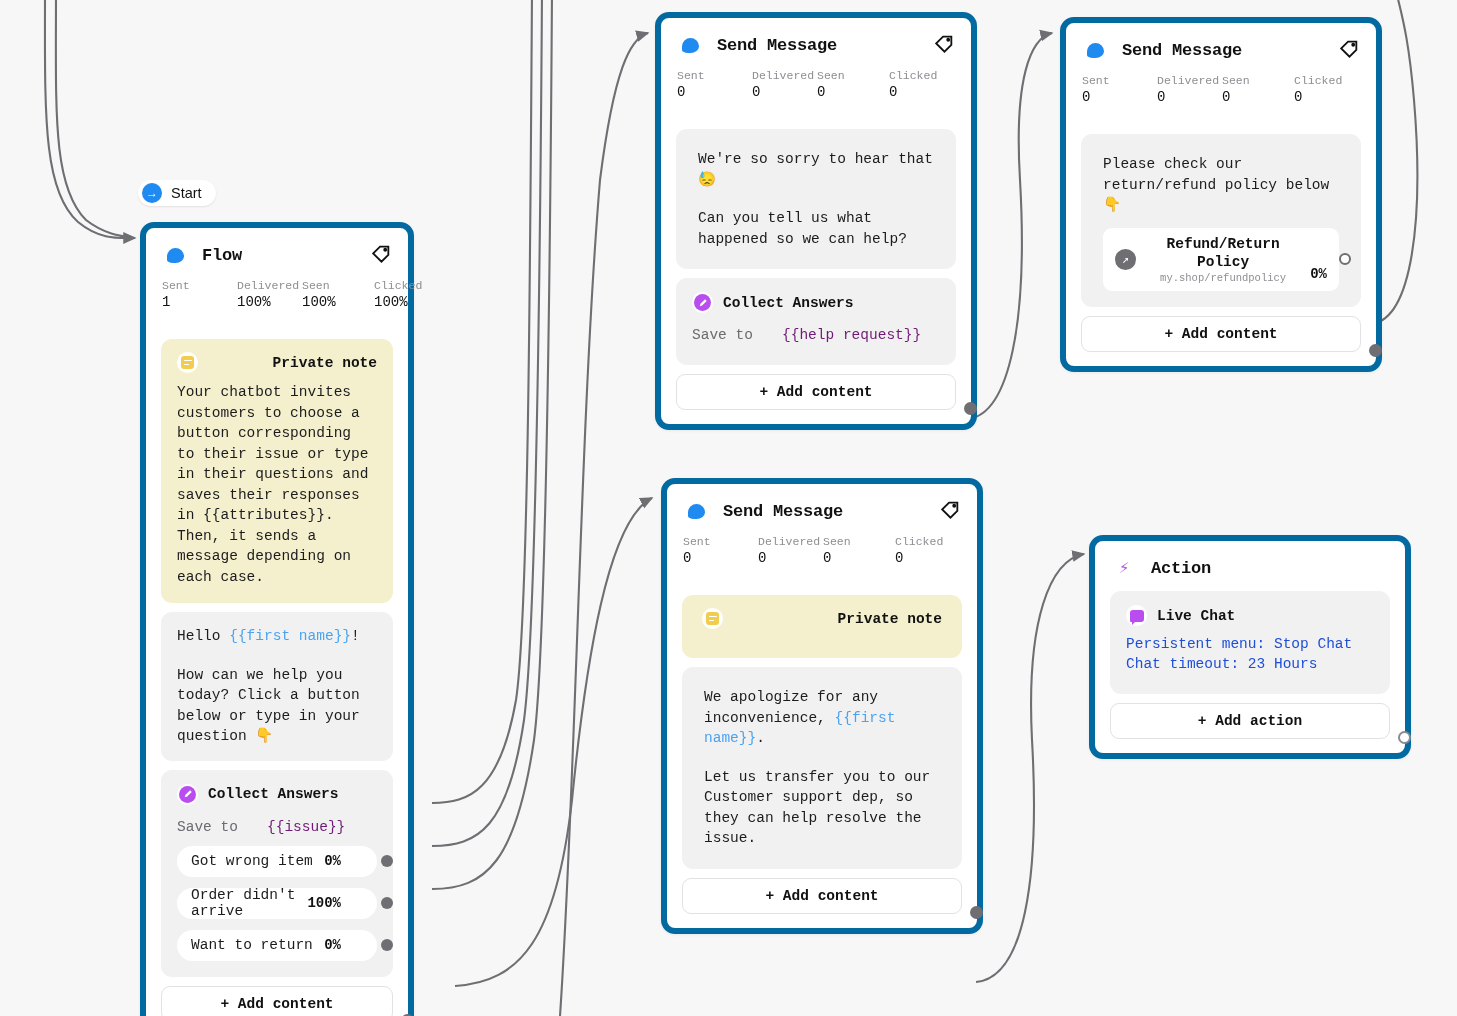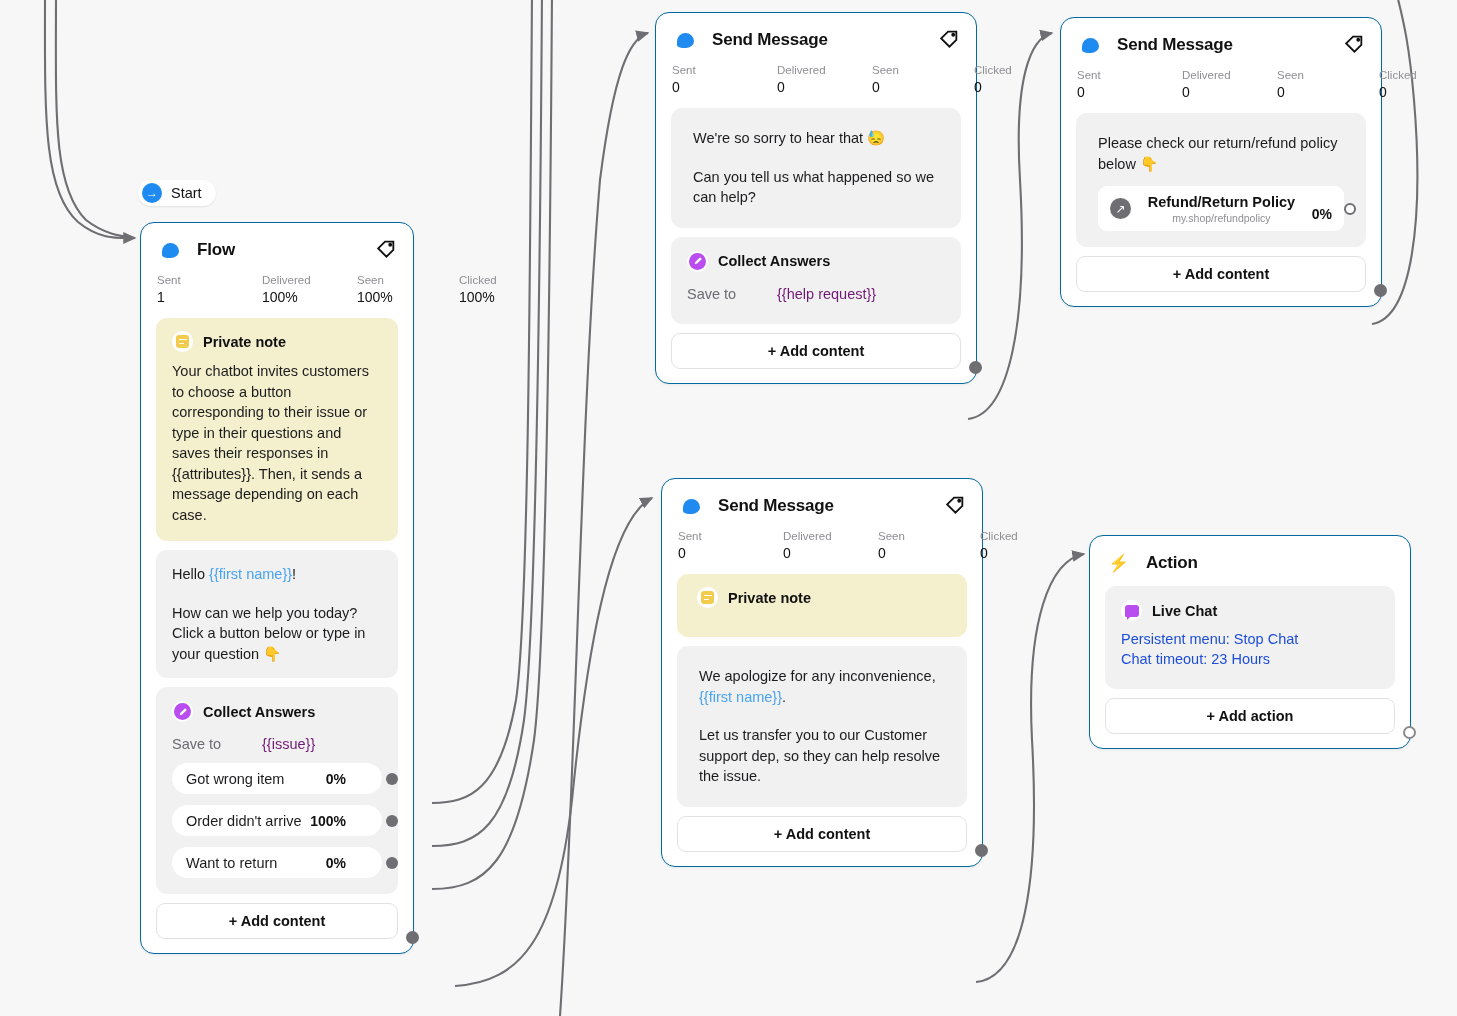--- a/index.html
+++ b/index.html
@@ -17,24 +17,25 @@
   }
   #edges {
     position: absolute; left: 0; top: 0;
     width: 1457px; height: 1016px;
     pointer-events: none;
     z-index: 1;
   }
   .node {
     position: absolute;
     background: #ffffff;
-    border: 1px solid #0369a1;
+    border: 6px solid #0369a1;
     border-radius: 14px;
     box-shadow: 0 1px 3px rgba(0,0,0,0.06);
     z-index: 3;
+    font-family: Liberation Mono, monospace;
   }
   .node-head {
     display: flex;
     align-items: center;
     padding: 14px 16px 6px 16px;
     position: relative;
   }
   .node-icon {
     width: 26px; height: 26px;
     border-radius: 7px;
@@ -55,42 +56,42 @@
     margin-left: 14px;
     letter-spacing: -0.2px;
   }
   .tag-icon {
     position: absolute;
     right: 16px; top: 14px;
     width: 22px; height: 22px;
   }
   .stats {
     display: flex;
-    padding: 4px 16px 12px 16px;
-    gap: 30px;
+    padding: 4px 16px 28px 16px;
   }
   .stat { flex: 0 0 auto; }
   .stat-label { font-size: 11.5px; color: #8e8e93; line-height: 15px; }
   .stat-value { font-size: 14px; color: #111; line-height: 18px; }
   .body { padding: 0 15px 14px 15px; }
   .panel {
     background: #f1f1f2;
     border-radius: 11px;
     padding: 14px 16px;
     margin-bottom: 9px;
   }
   .panel-note {
     background: #f4f0cd;
     border-radius: 11px;
     padding: 13px 16px 16px 16px;
     margin-bottom: 9px;
   }
   .note-head {
     display: flex; align-items: center;
     margin-bottom: 9px;
+    justify-content: space-between;
   }
   .note-badge {
     width: 21px; height: 21px; border-radius: 50%;
     background: #ffffff;
     display: flex; align-items: center; justify-content: center;
     flex: 0 0 auto;
   }
   .note-badge-inner {
     width: 13px; height: 13px; border-radius: 3px;
     background: #f2cd4d;

